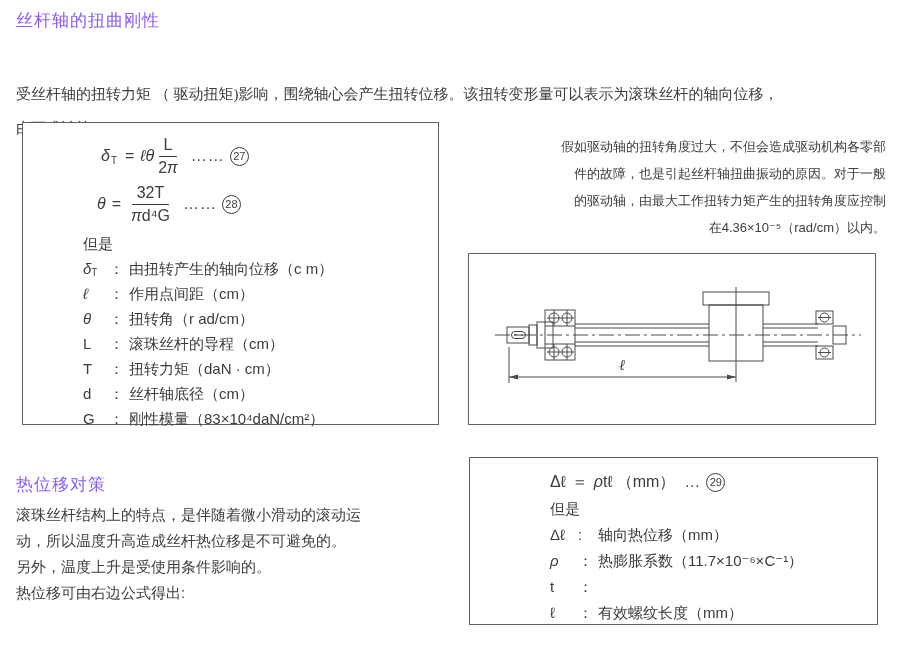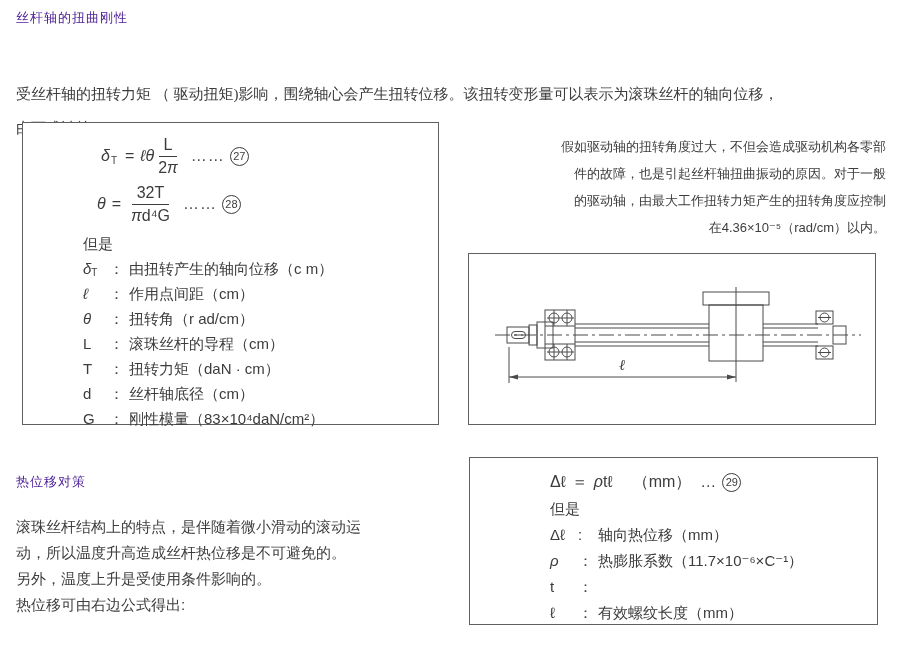--- a/index.html
+++ b/index.html
@@ -3,33 +3,33 @@
 <meta charset="utf-8">
 <style>
   * { margin:0; padding:0; box-sizing:border-box; }
   html,body { background:#ffffff; }
   .page {
     position:relative; width:897px; height:650px; background:#ffffff;
     color:#3c3c3c; overflow:hidden;
     font-family:"Liberation Serif","DejaVu Serif",serif;
   }
   .sec-title {
-    position:absolute; left:16px; color:#4c1d95; font-size:13px;
+    position:absolute; left:16px; color:#8b5cf6; font-size:17px;
     font-weight:normal; letter-spacing:1px;
     font-family:"Liberation Serif","DejaVu Serif",serif;
   }
   #title1 { top:9px; }
   #title2 { top:473px; }
   .serif-lines { position:absolute; font-size:15px; color:#3d3d3d;margin-top:40px; }
   #intro { left:16px; top:41px; width:875px; }
   #intro .tline { height:34px; line-height:26px; }
   .sans { font-family:"Liberation Sans","DejaVu Sans",sans-serif; }
   #side-para { left:466px; top:96px; width:420px; font-size:13px;text-align:right; }
   #side-para .tline { height:27px; line-height:22px; }
-  #thermal-para { left:16px; top:476px; width:445px; font-size:15px; }
+  #thermal-para { left:16px; top:464px; width:445px; font-size:15px; }
   #thermal-para .tline { height:26px; line-height:22px; }
 
   .fbox {
     position:absolute; border:1px solid #606060; background:#ffffff;
     font-family:"Liberation Sans","DejaVu Sans",sans-serif;
     color:#3c3c3c; font-size:15px;
   }
   #box1 { left:22px; top:122px; width:417px; height:303px; padding:10px 10px 0 60px; }
   #box2 { left:469px; top:457px; width:409px; height:168px; padding:10px 8px 8px 80px; }
 
@@ -227,21 +227,21 @@
     <div class="tline">另外，温度上升是受使用条件影响的。</div>
     <div class="tline">热位移可由右边公式得出:</div>
   </div>
 
   <section id="box2" class="fbox">
     <div id="f29" class="formula">
       <span>Δℓ</span>
       <span class="feq">＝</span>
       <span class="gk">ρ</span>
       <span>tℓ</span>
-      <span style="margin-left:20px">（mm）</span>
+      <span style="margin-left:4px">（mm）</span>
       <span class="fdots">…</span>
       <span class="circ">29</span>
     </div>
 
     <div class="however">但是</div>
 
     <div>
       <div class="def-row">
         <span class="def-sym">Δℓ</span>
         <span class="def-sep">:</span>

